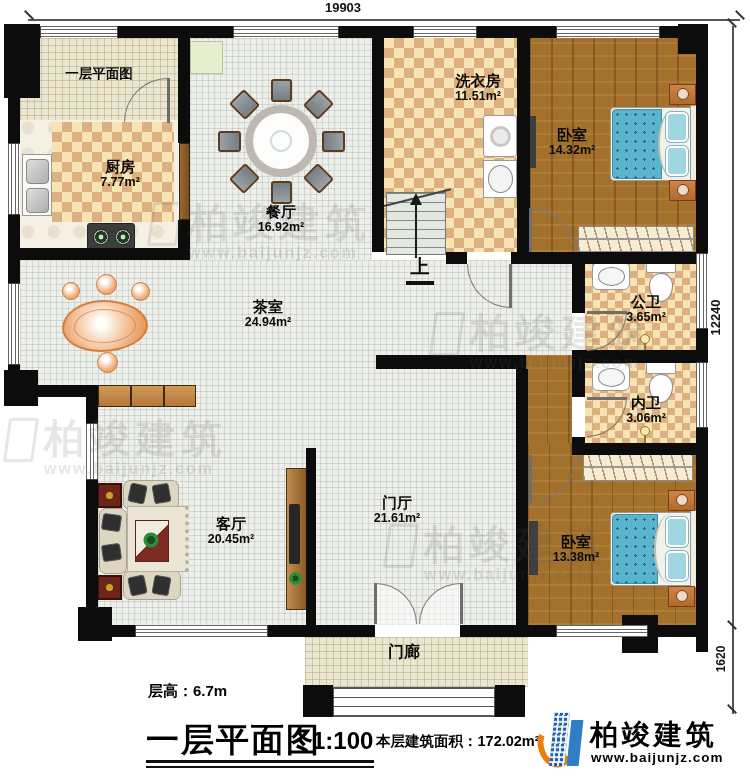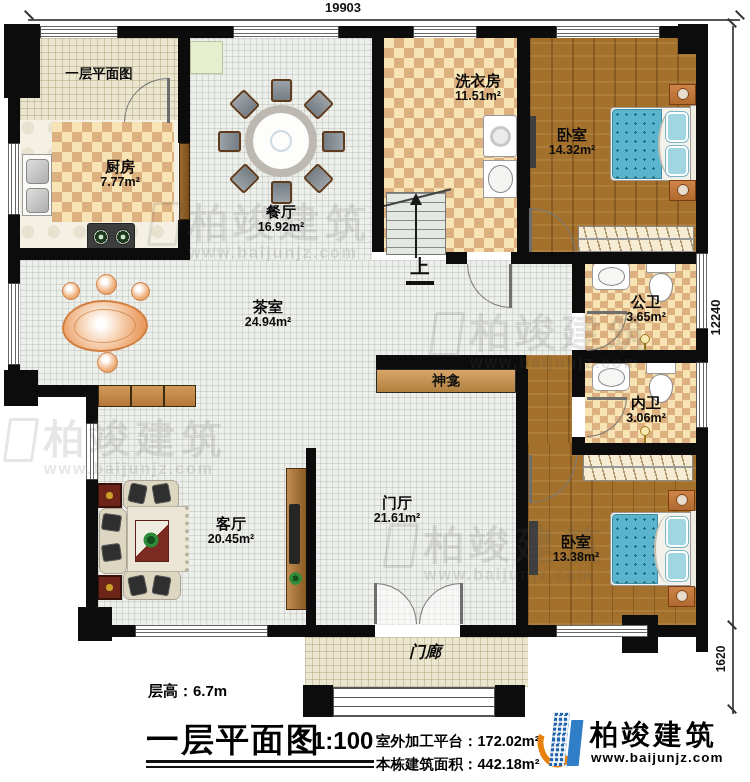--- a/index.html
+++ b/index.html
@@ -194,23 +194,20 @@
   <div class="sofa" style="left:123px;top:570px;width:58px;height:30px;"></div>
   <div class="spillow" style="left:129px;top:576px;width:17px;height:19px;transform:rotate(-12deg);"></div>
   <div class="spillow" style="left:153px;top:576px;width:17px;height:19px;transform:rotate(10deg);"></div>
   <div class="furn" style="left:127px;top:506px;width:62px;height:66px;background:#eae5d4;border:1px solid #b8b2a0;border-right:4px dotted #b8b2a0;"></div>
   <div class="furn" style="left:135px;top:520px;width:34px;height:42px;background:linear-gradient(135deg,#efece0 0 49%,#7c2b22 49%);border:1px solid #5a1f18;"></div>
   <div class="furn" style="left:143px;top:532px;width:16px;height:16px;border-radius:50%;background:radial-gradient(circle,#174f1e 0 4px,#2e8b3a 4px 7px,transparent 8px);"></div>
   <div class="furn" style="left:286px;top:468px;width:21px;height:142px;background:linear-gradient(90deg,#c08e52,#8a5a24);border:1px solid #4a3010;"></div>
   <div class="furn" style="left:289px;top:504px;width:11px;height:60px;background:#262626;border-radius:2px;"></div>
   <div class="furn" style="left:289px;top:572px;width:13px;height:13px;border-radius:50%;background:radial-gradient(circle,#174f1e 0 3px,#2e8b3a 3px 6px,transparent 7px);"></div>
 
-  <div class="furn" style="left:376px;top:369px;width:140px;height:24px;background:linear-gradient(180deg,#d8a668,#b1803f);border:1.5px solid #2a2a2a;text-align:center;">
-    <span style="font-size:14px;font-weight:800;line-height:21px;color:#111;">神龛</span>
-  </div>
   <div class="wardrobe" style="left:583px;top:453px;width:110px;height:28px;"></div>
   <div class="bedframe" style="left:610px;top:512px;width:86px;height:74px;"></div>
   <div class="mattress" style="left:612px;top:514px;width:46px;height:70px;"></div>
   <div class="sheetfold" style="left:654px;top:514px;width:36px;height:70px;"></div>
   <div class="pillow" style="left:666px;top:517px;width:22px;height:30px;"></div>
   <div class="pillow" style="left:666px;top:551px;width:22px;height:30px;"></div>
   <div class="headboard" style="left:690px;top:510px;width:7px;height:78px;"></div>
   <div class="nightstand" style="left:668px;top:490px;width:27px;height:21px;">
       <div class="ns-ring"></div>
     </div>
@@ -349,21 +346,21 @@
       <div class="rarea">21.61m²</div>
   </div>
   <div class="rlabel" style="left:231px;top:515px;">
     <div class="rname">客厅</div>
       <div class="rarea">20.45m²</div>
   </div>
   <div class="rlabel" style="left:576px;top:533px;">
     <div class="rname">卧室</div>
       <div class="rarea">13.38m²</div>
   </div>
-  <div class="rlabel" style="left:425px;top:643px;font-style:italic;">
+  <div class="rlabel" style="left:404px;top:643px;">
     <div class="rname" style="font-size:16px;">门廊</div>
   </div>
 
   <div class="dimline" style="left:28px;top:19px;width:712px;height:1.5px;"></div>
   <div class="tick" style="left:23px;top:14px;"></div>
   <div class="tick" style="left:734px;top:14px;"></div>
   <div class="dim" style="left:313px;top:0;width:60px;">19903</div>
   <div class="dimline" style="left:732px;top:26px;width:1.5px;height:688px;"></div>
   <div class="tick" style="left:726px;top:22px;"></div>
   <div class="tick" style="left:726px;top:624px;"></div>
@@ -372,24 +369,21 @@
   <div class="dim" style="left:694px;top:652px;width:54px;font-size:12px;transform:rotate(-90deg);">1620</div>
 
   <div class="legend" style="left:148px;top:682px;font-size:15px;">
     <span>层高：</span><span>6.7m</span>
   </div>
   <div class="legend" style="left:146px;top:718px;font-size:33px;letter-spacing:2px;">一层平面图</div>
   <div class="legend" style="left:312px;top:727px;font-size:24px;">1:100</div>
   <div class="abs" style="left:146px;top:760px;width:228px;height:3px;background:#111;z-index:6;"></div>
   <div class="abs" style="left:146px;top:766px;width:228px;height:1.5px;background:#111;z-index:6;"></div>
   <div class="legend" style="left:376px;top:732px;font-size:14.5px;">
-    <span>室外加工平台：</span><span>172.02m²</span>
-  </div>
-  <div class="legend" style="left:376px;top:755px;font-size:14.5px;">
-    <span>本栋建筑面积：</span><span>442.18m²</span>
+    <span>本层建筑面积：</span><span>172.02m²</span>
   </div>
   <div class="abs" style="left:538px;top:710px;width:48px;height:60px;z-index:6;">
     <div style="position:absolute;left:0;top:14px;width:34px;height:44px;border:6px solid transparent;border-left-color:#e8820c;border-bottom-color:#e8820c;border-radius:50%;transform:rotate(-18deg);"></div>
     <div style="position:absolute;left:14px;top:2px;width:15px;height:54px;background:#1e62ab;transform:skewX(-6deg);background-image:repeating-linear-gradient(0deg, transparent 0 3px, rgba(255,255,255,.85) 3px 5px),repeating-linear-gradient(90deg, transparent 0 3px, rgba(255,255,255,.85) 3px 5px);background-size:8px 100%,100% 100%;background-position:2px 0,0 0;"></div>
     <div style="position:absolute;left:31px;top:10px;width:12px;height:46px;background:#2f7ec7;transform:skewX(-6deg);"></div>
   </div>
   <div class="legend" style="left:590px;top:716px;font-size:28px;letter-spacing:4px;">柏竣建筑</div>
   <div class="legend" style="left:591px;top:750px;font-size:13.5px;letter-spacing:1px;">www.baijunjz.com</div>
 
 </div>

